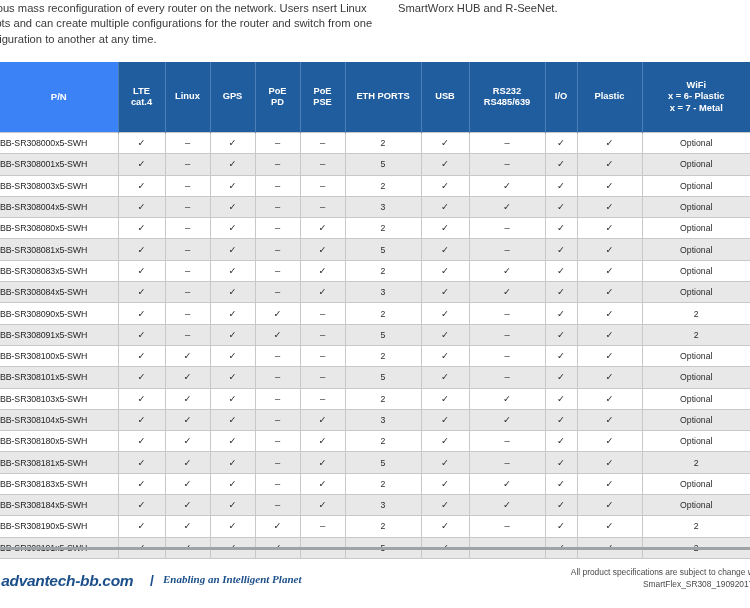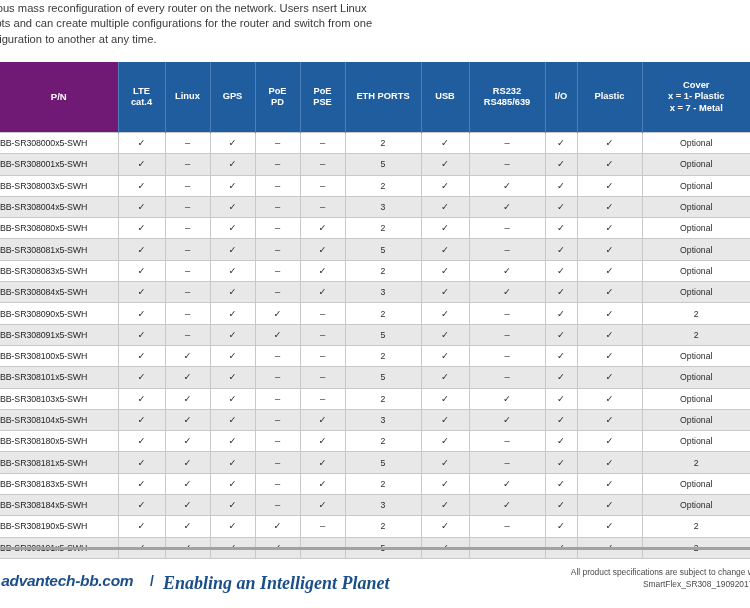--- a/index.html
+++ b/index.html
@@ -65,21 +65,21 @@
     font-weight: bold;
     font-size: 9.3px;
     line-height: 11.4px;
     height: 70px;
     vertical-align: middle;
     text-align: center;
     border-left: 1px solid #4b7fb5;
     border-right: 1px solid #4b7fb5;
   }
   thead th.pn-head {
-    background: #701a75;
+    background: #3b82f6;
     color: #ffffff;
     border-left: none;
     border-right: none;
     font-size: 9.6px;
   }
   thead th.last-head {
     border-right: none;
   }
   thead th .hl {
     display: block;
@@ -162,21 +162,21 @@
     left: 150px;
     top: 10px;
     font-size: 14px;
     font-weight: bold;
     color: #1b4f8a;
   }
   #brand-tagline {
     position: absolute;
     left: 163px;
     top: 10px;
-    font-size: 18px;
+    font-size: 11px;
     font-style: italic;
     font-weight: bold;
     color: #1b4f8a;
     white-space: nowrap;
     font-family: "Liberation Serif", serif;
   }
   #disclaimer {
     position: absolute;
     right: -8px;
     top: 3px;
@@ -189,20 +189,21 @@
   }
   #doc-code {
     display: block;
   }
 </style>
 </head>
 <body>
 
 <div id="intro-section">
   <div class="intro-col" id="intro-left">aneous mass reconfiguration of every router on the network. Users nsert Linux scripts and can create multiple configurations for the router and switch from one configuration to another at any time.</div>
+  <div class="intro-col" id="intro-right">SmartWorx HUB and R-SeeNet.</div>
 </div>
 
 <table id="spec-table">
   <colgroup>
     <col style="width:118px">
     <col style="width:47px">
     <col style="width:45px">
     <col style="width:45px">
     <col style="width:45px">
     <col style="width:45px">
@@ -246,22 +247,22 @@
         <span class="hl">RS232</span>
         <span class="hl">RS485/639</span>
       </th>
       <th>
         <span class="hl">I/O</span>
       </th>
       <th>
         <span class="hl">Plastic</span>
       </th>
       <th class="last-head">
-        <span class="hl">Cover</span>
-        <span class="hl">x = 1- Plastic</span>
+        <span class="hl">WiFi</span>
+        <span class="hl">x = 6- Plastic</span>
         <span class="hl">x = 7 - Metal</span>
       </th>
     </tr>
   </thead>
   <tbody id="table-body">
       <tr class="even-row">
         <td class="pn-cell">BB-SR308000x5-SWH</td>
         <td><span class="mark-check">✓</span></td>
         <td><span class="mark-dash">–</span></td>
         <td><span class="mark-check">✓</span></td>

